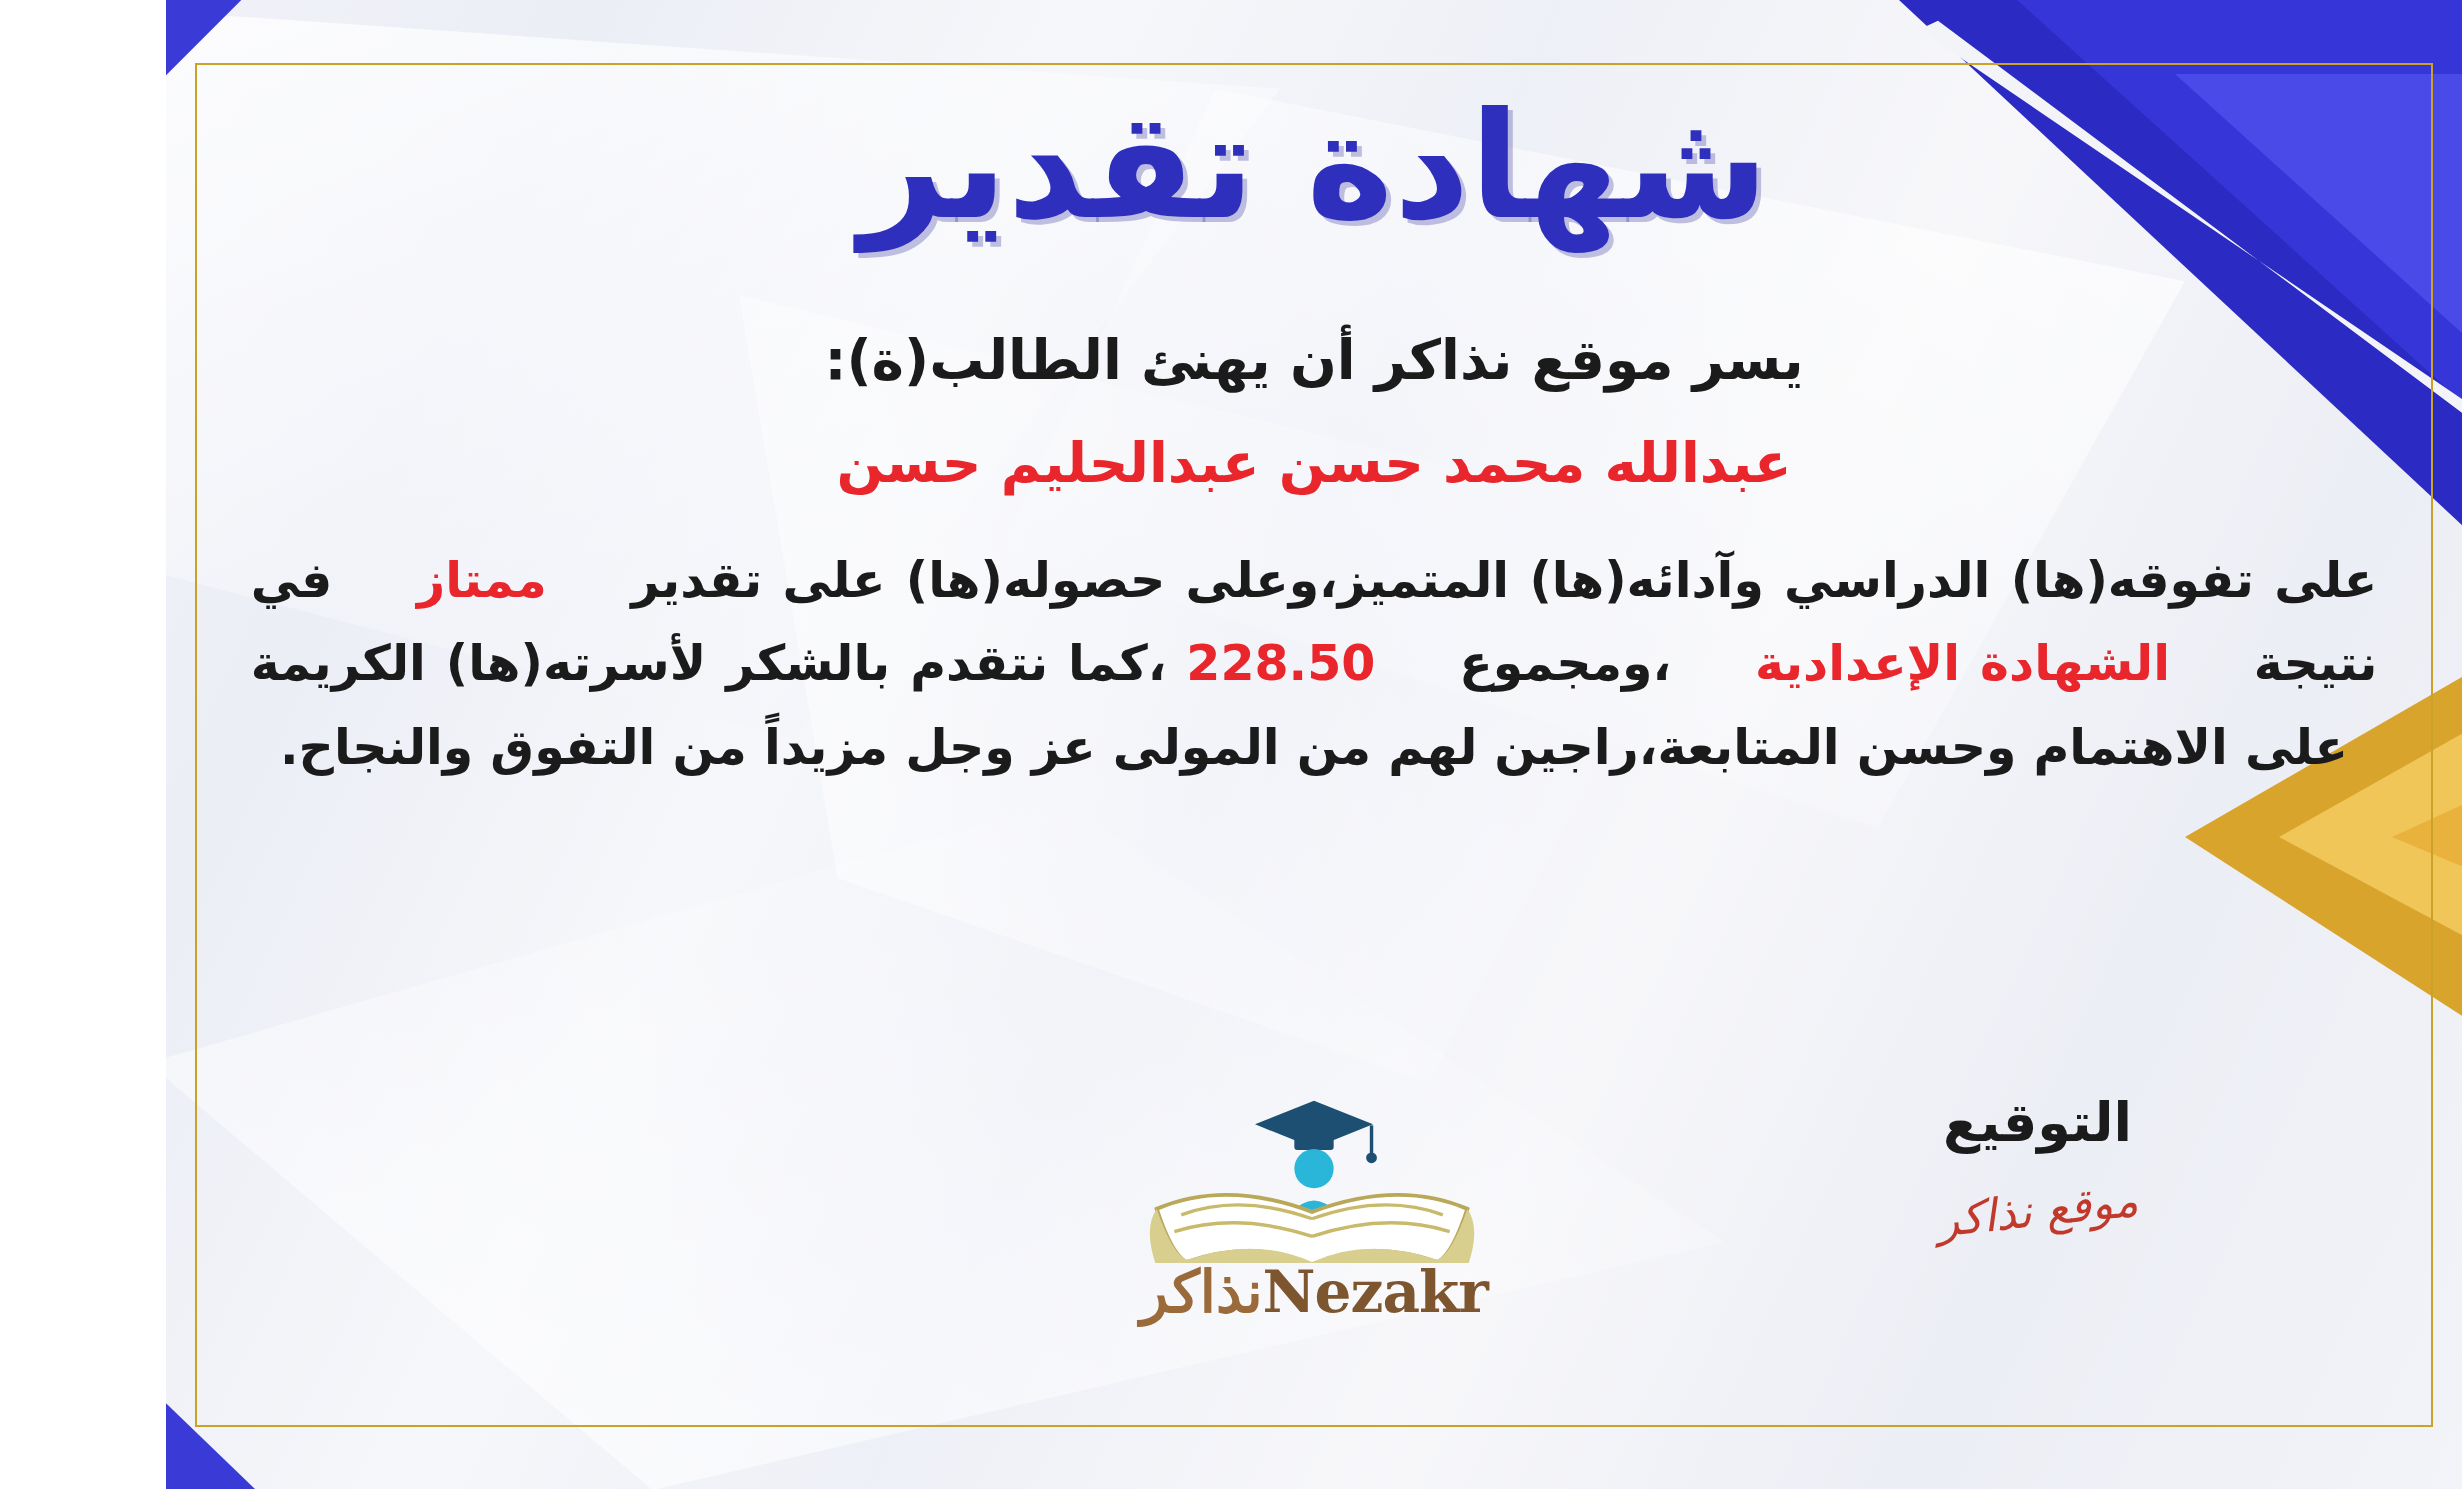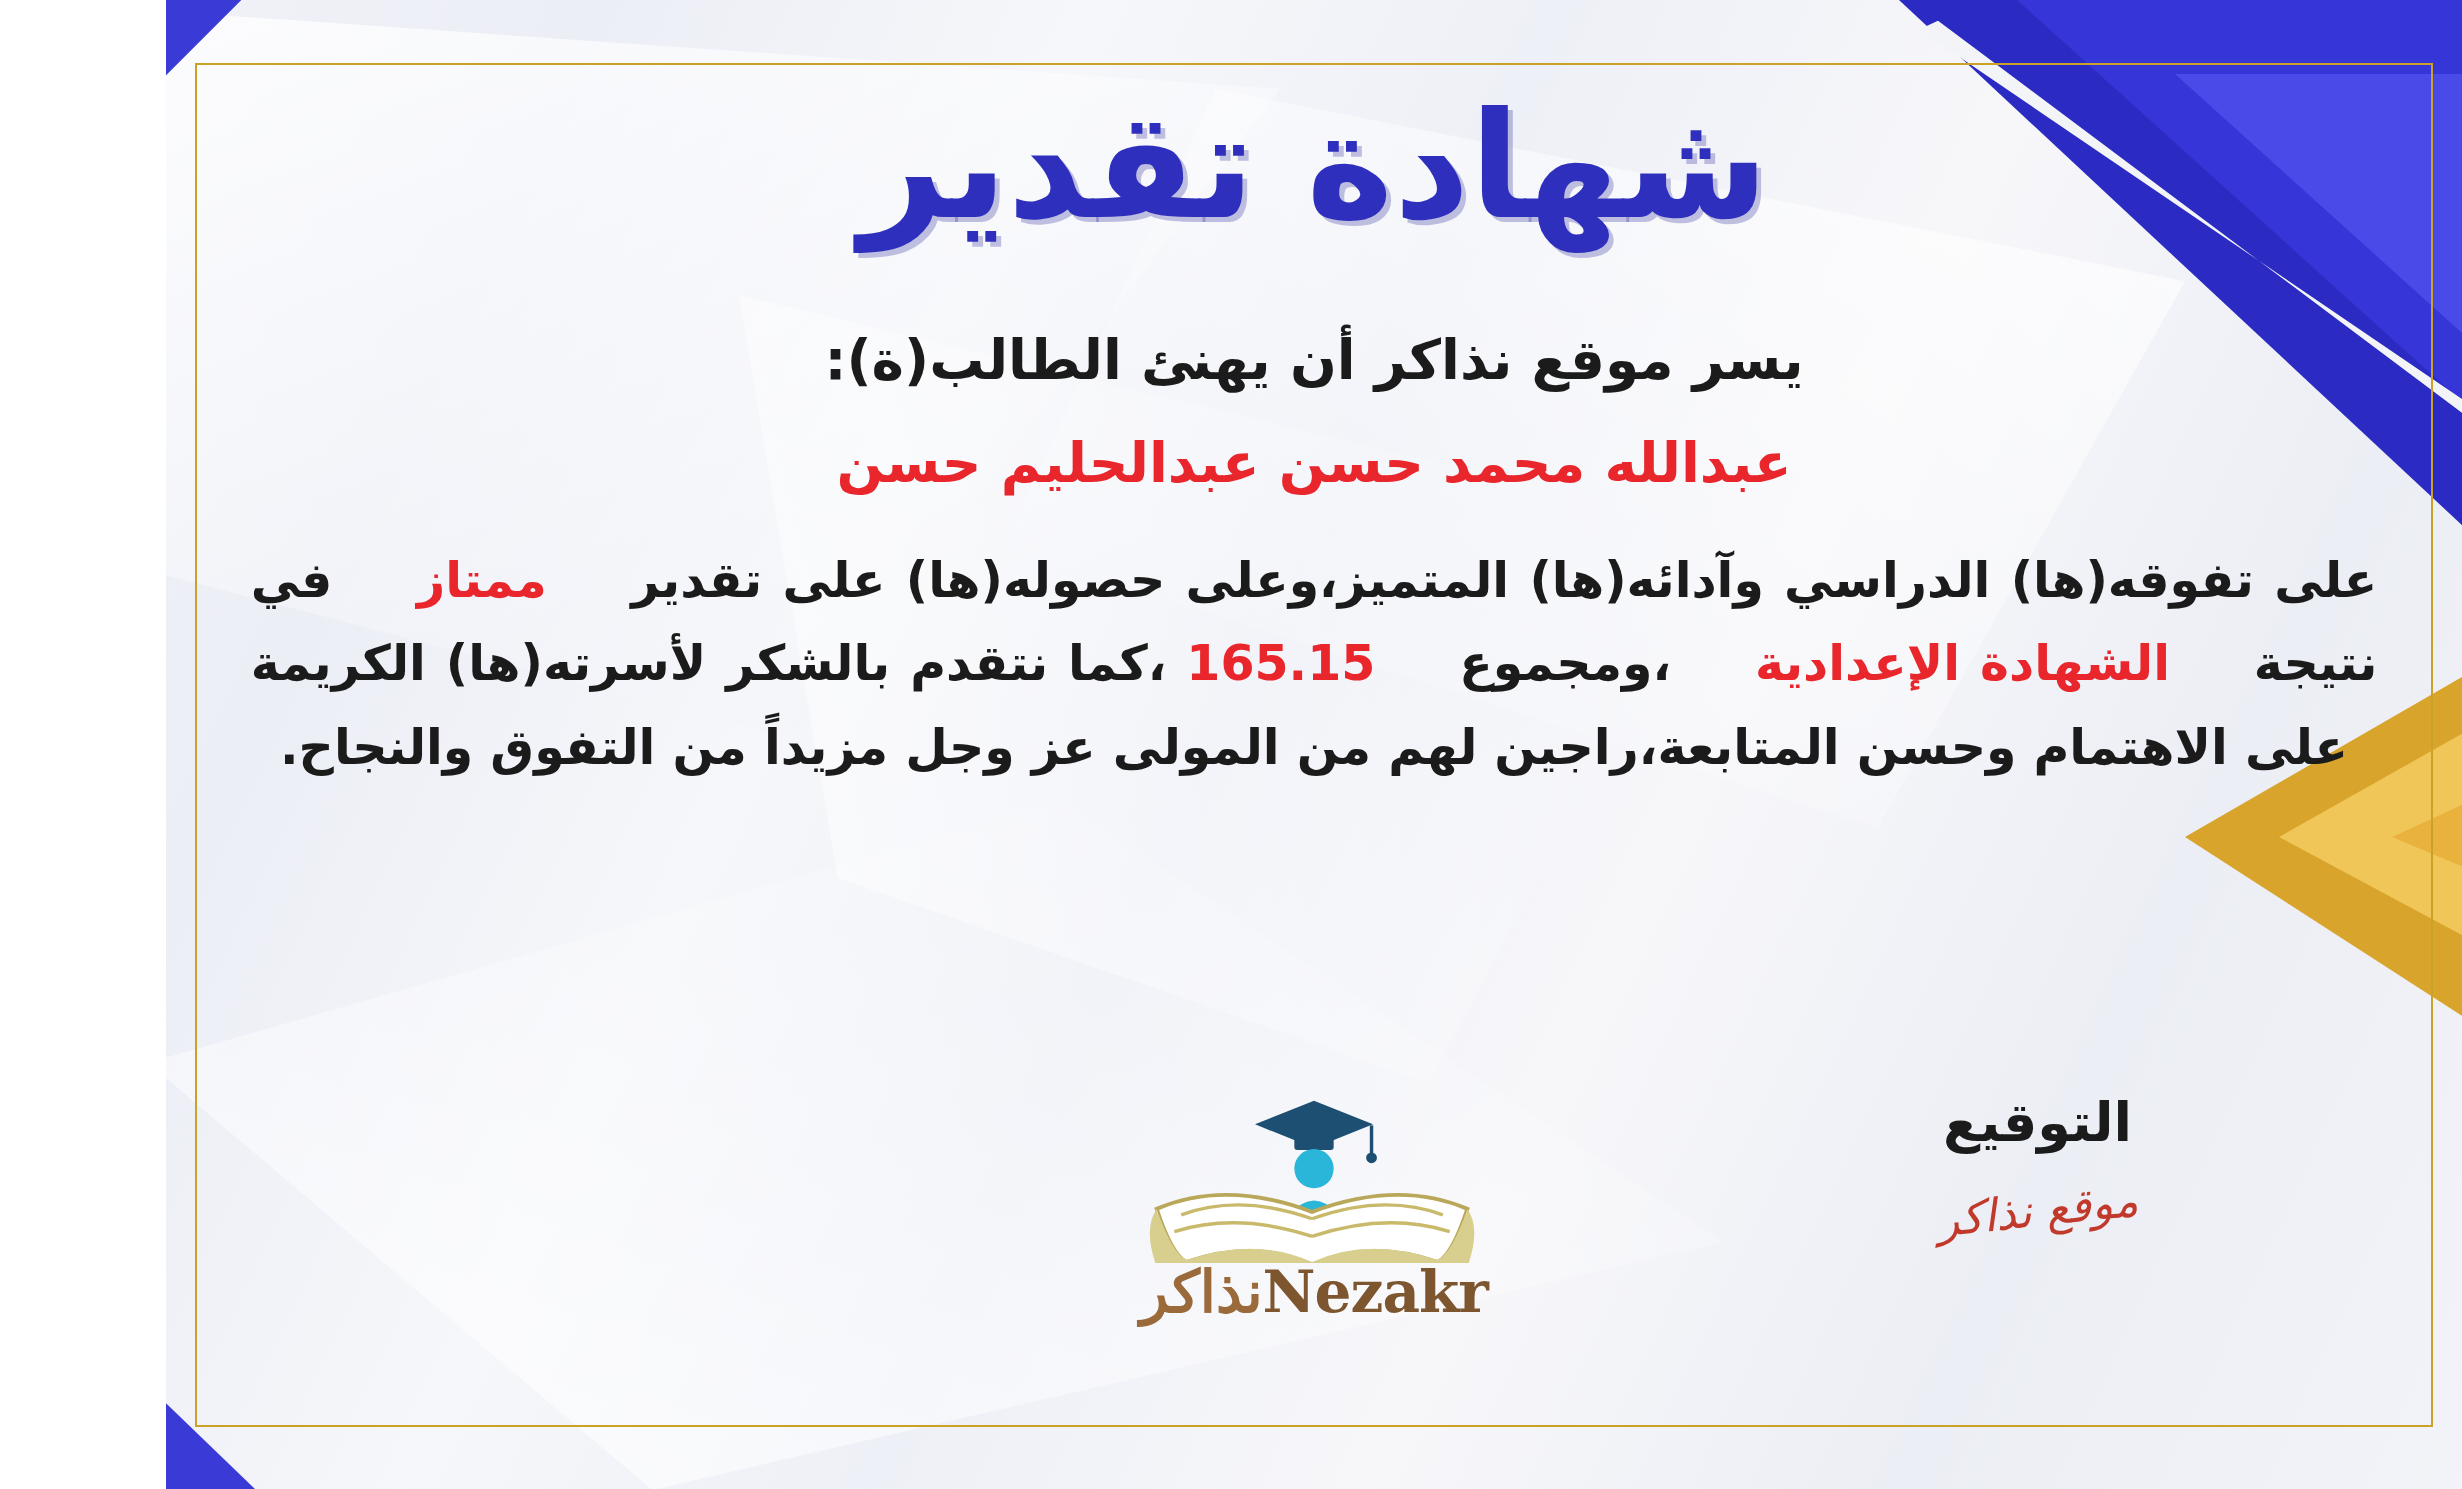--- a/index.html
+++ b/index.html
@@ -267,21 +267,21 @@
         <span>على تفوقه(ها) الدراسي وآدائه(ها) المتميز،وعلى حصوله(ها) على تقدير</span>
         <span class="gap"></span>
         <span class="hl">ممتاز</span>
         <span class="gap"></span>
         <span>في نتيجة</span>
         <span class="gap"></span>
         <span class="hl">الشهادة الإعدادية</span>
         <span class="gap"></span>
         <span>،ومجموع</span>
         <span class="gap"></span>
-        <span class="hl">165.15</span>
+        <span class="hl">228.50</span>
         <span>،كما نتقدم بالشكر لأسرته(ها) الكريمة على الاهتمام وحسن المتابعة،راجين لهم من المولى عز وجل مزيداً من التفوق والنجاح.</span>
       </p>
     </div>
 
     <div class="footer">
 
       <div class="sign-block">
         <div class="sign-label">التوقيع</div>
         <div class="sign-script">موقع نذاكر</div>
       </div>

